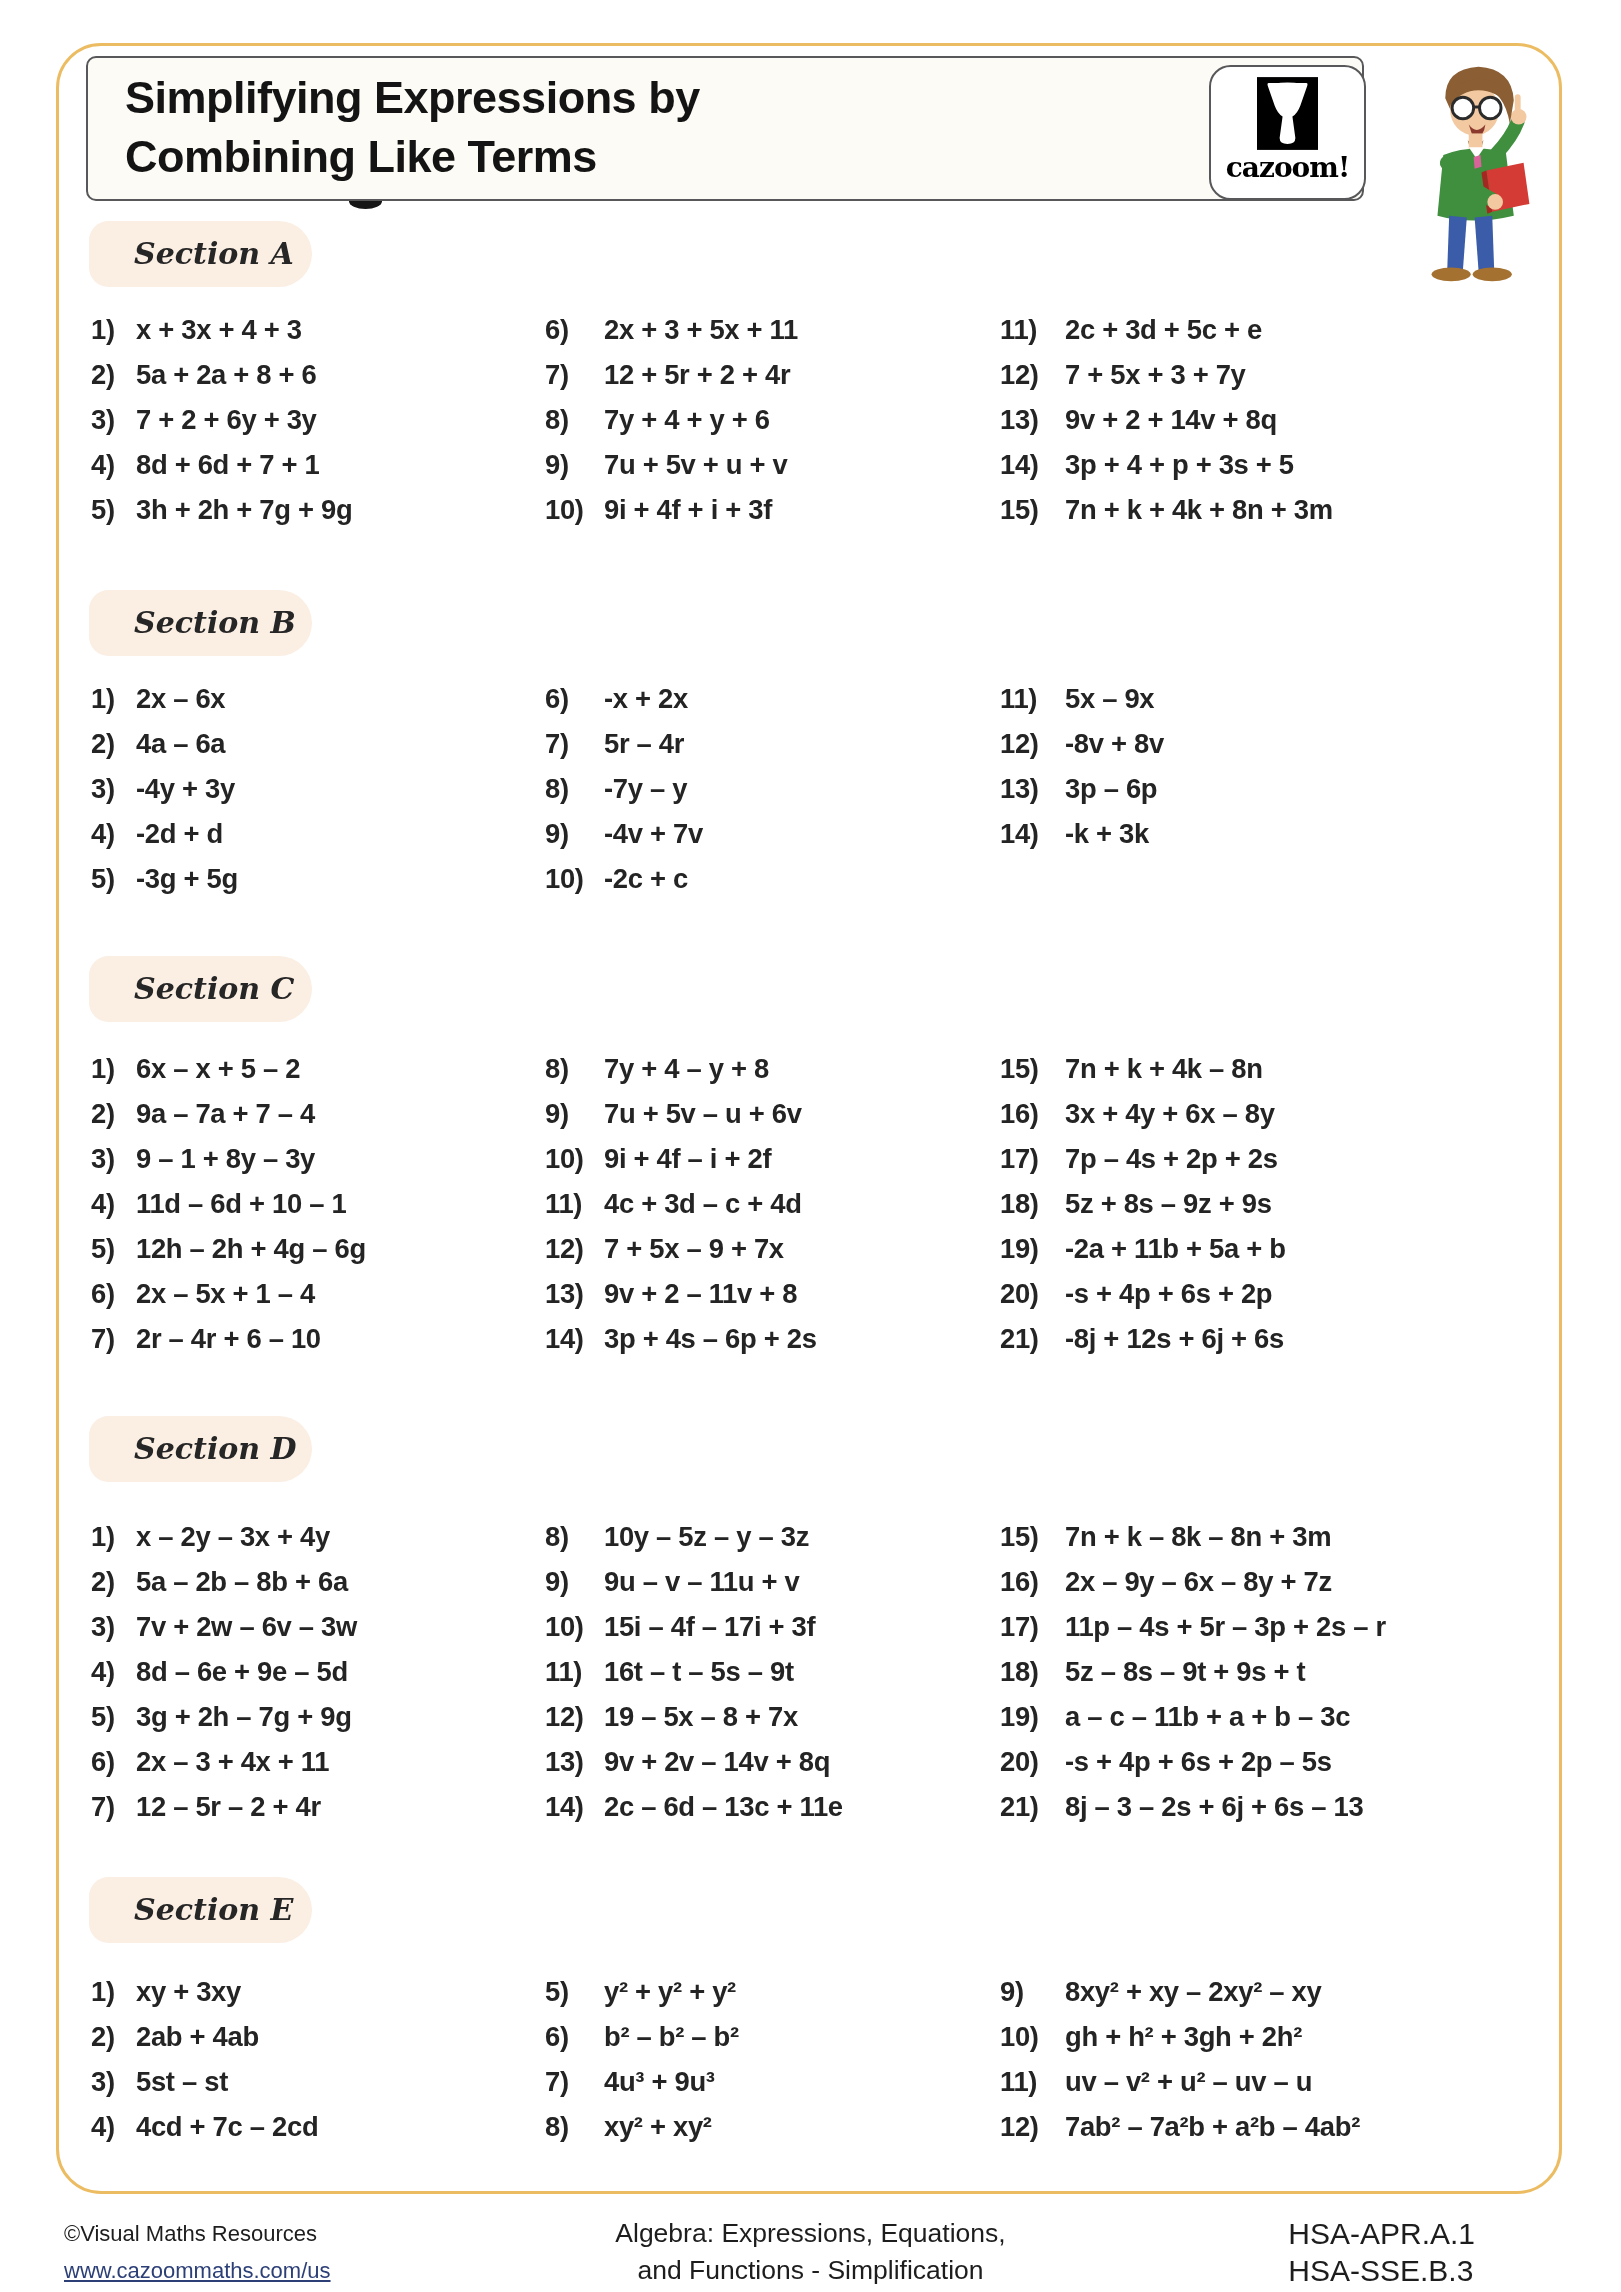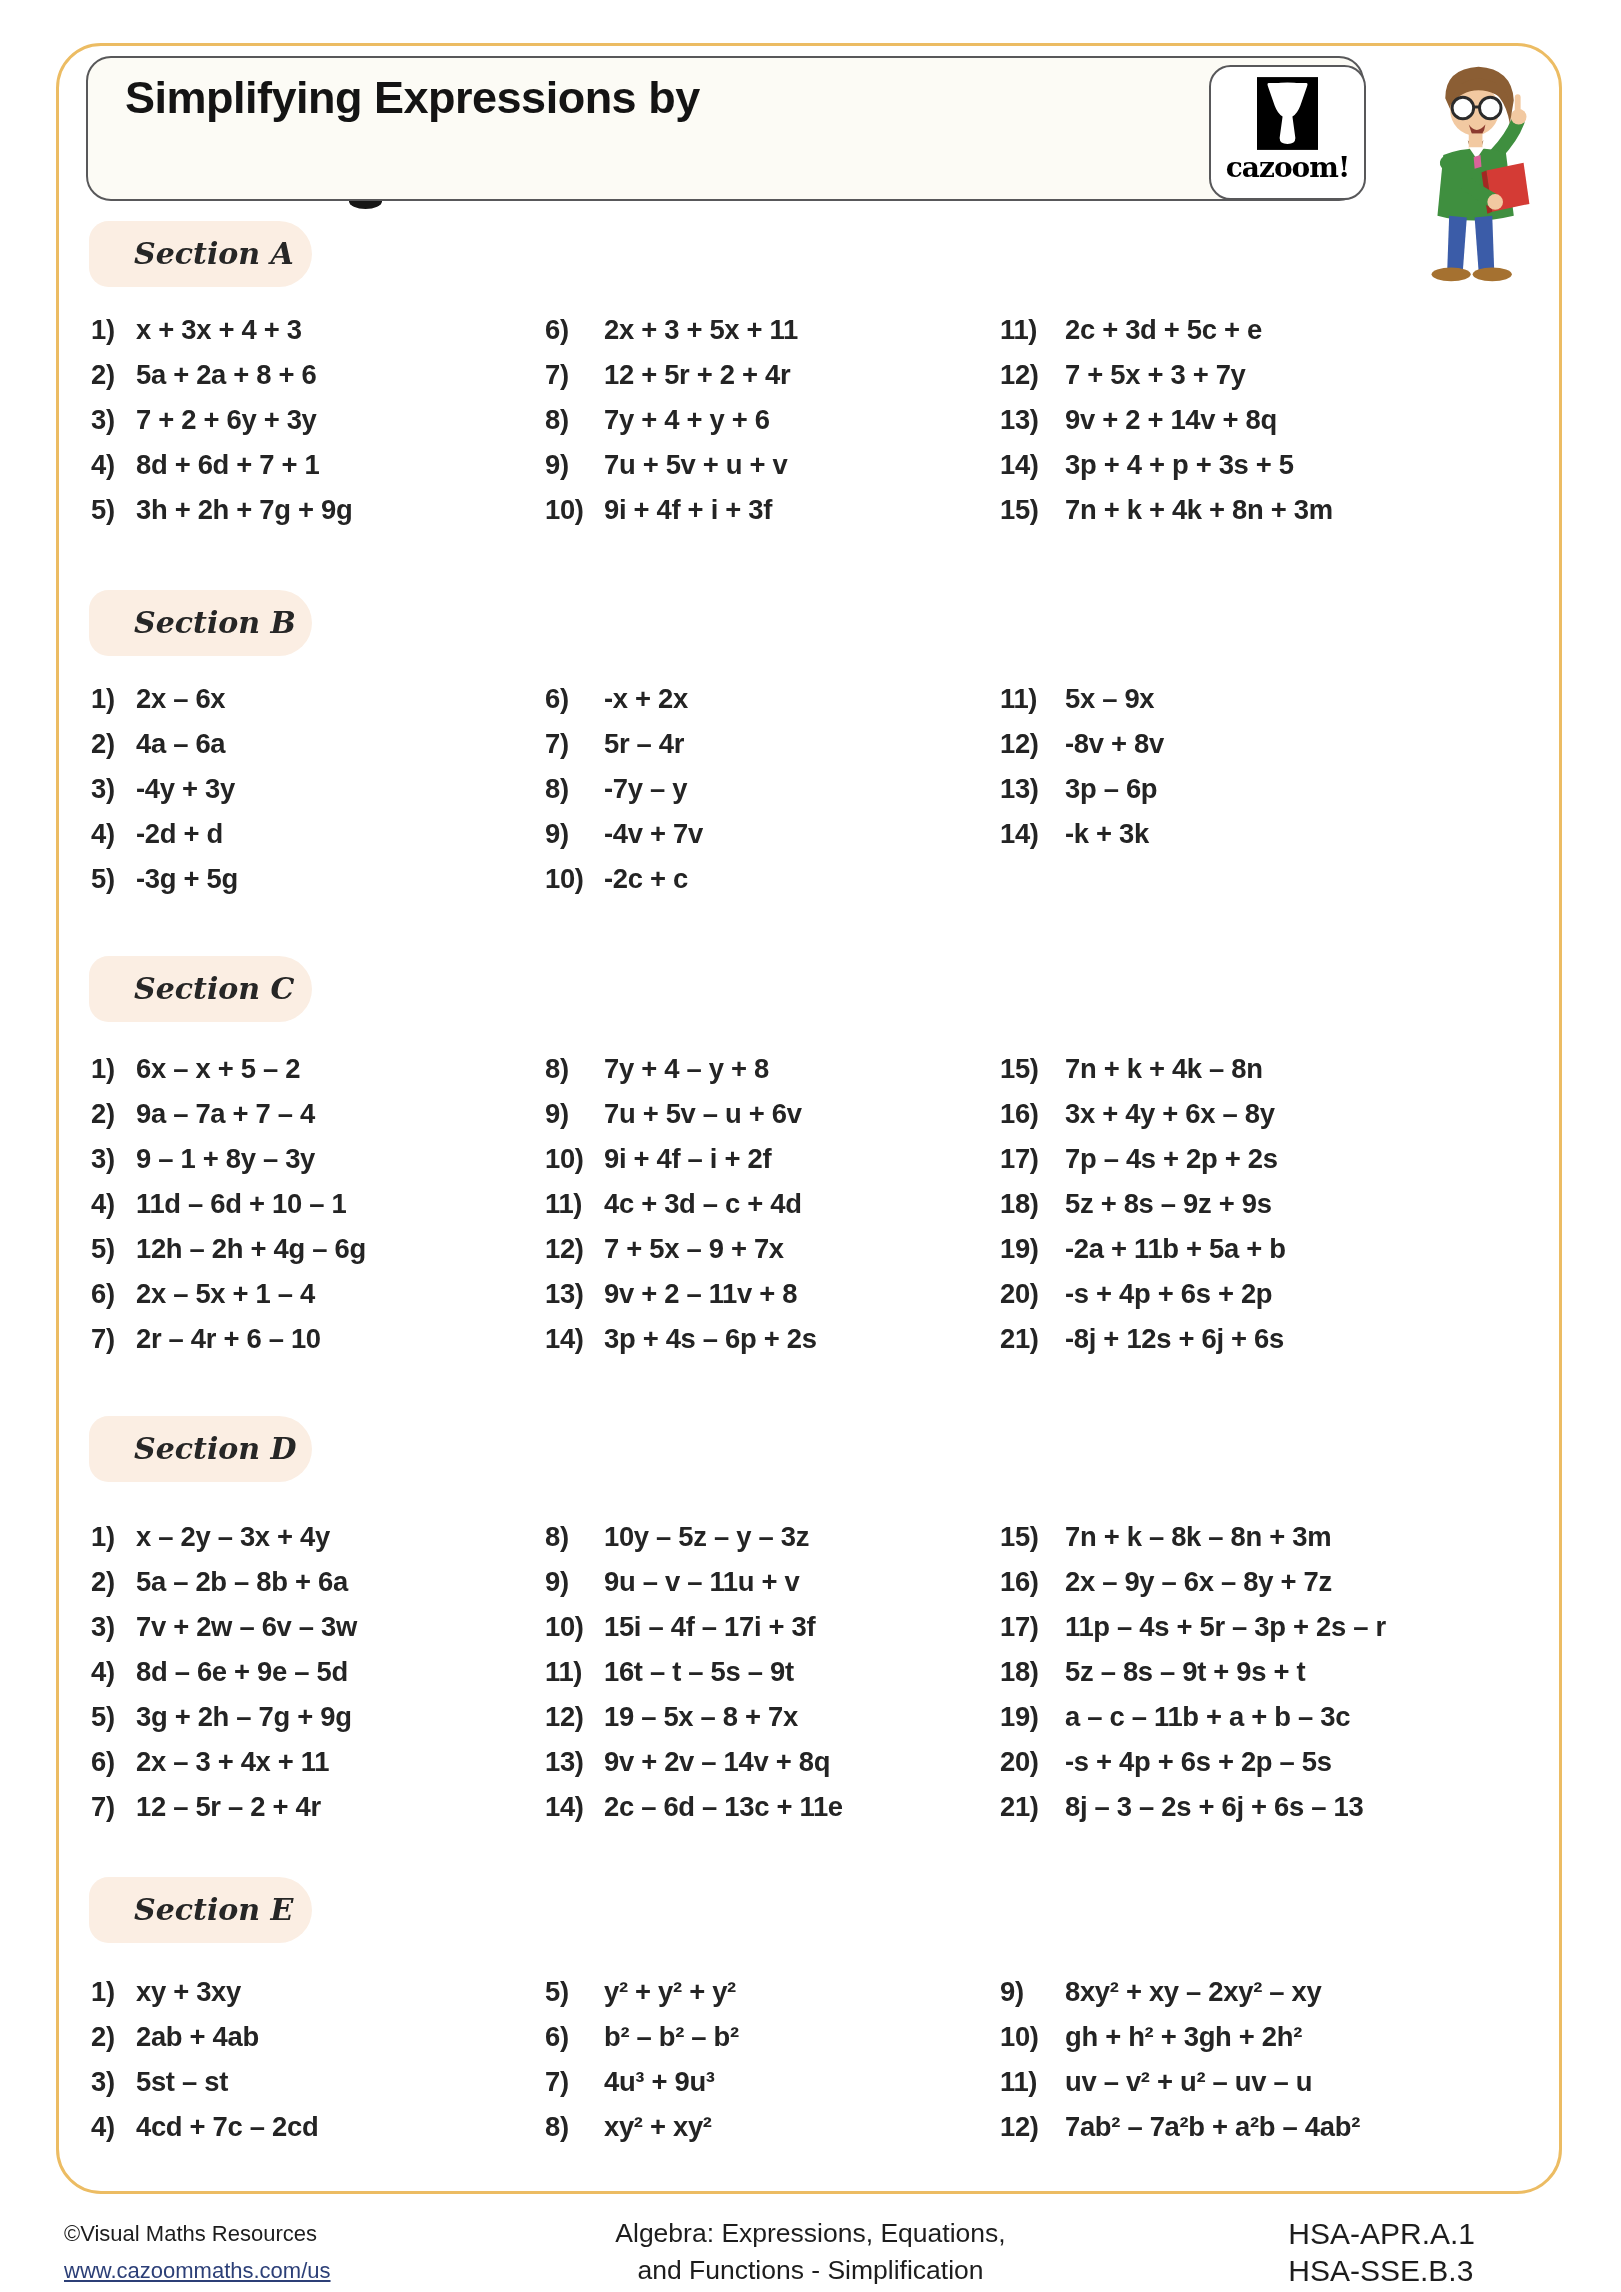--- a/index.html
+++ b/index.html
@@ -5,21 +5,21 @@
   html,body{margin:0;padding:0;background:#ffffff;}
   .page{position:relative;width:1621px;height:2293px;background:#ffffff;overflow:hidden;
         font-family:"Liberation Sans",sans-serif;color:#232323;}
 
   .frame{position:absolute;left:56px;top:43px;width:1500px;height:2145px;
          border:3.9px solid #ECBC63;border-radius:45px;z-index:1;}
 
   .title-tail{position:absolute;left:349px;top:193px;width:33px;height:15.7px;
               background:#161616;border-radius:16.7px/7.8px;z-index:2;}
   .title-box{position:absolute;left:86px;top:56px;width:1278px;height:145px;box-sizing:border-box;
-             background:#FCFBF5;border:2.9px solid #58585A;border-radius:25px;z-index:3;}
+             background:#FCFBF5;border:2.9px solid #58585A;border-radius:10px;z-index:3;}
   .title-text{position:absolute;left:37px;top:9.8px;font-size:45px;font-weight:bold;
               color:#141414;line-height:59px;letter-spacing:-0.5px;}
 
   .logo-box{position:absolute;left:1209px;top:65px;width:157px;height:135px;box-sizing:border-box;
             background:#ffffff;border:2.9px solid #58585A;border-radius:21.6px;z-index:4;text-align:center;}
   .logo-drum{display:block;margin:9.8px auto 0 auto;}
   .logo-text{font-family:"DejaVu Serif",serif;font-weight:bold;font-size:28px;
              letter-spacing:-1px;color:#000000;margin-top:1px;}
 
   .teacher{position:absolute;left:1402px;top:61px;z-index:5;}
@@ -48,20 +48,21 @@
 <body>
 
 <div class="page">
 
   <div class="frame"></div>
 
   <div class="title-tail"></div>
   <div class="title-box">
     <div class="title-text">
       <div>Simplifying Expressions by</div>
+      <div>Combining Like Terms</div>
     </div>
   </div>
 
   <div class="logo-box">
     <svg class="logo-drum" width="61" height="73" viewBox="0 0 62 74">
       <rect width="62" height="74" fill="#000000"></rect>
       <path d="M12,6 H50 Q52,6 51,9 L44,29 Q41,37 36,40 L39,62 Q39,68 31,68 Q23,68 23,62 L26,40 Q21,37 18,29 L11,9 Q10,6 12,6 Z" fill="#ffffff"></path>
       <ellipse cx="31" cy="9" rx="18" ry="3.5" fill="#ffffff"></ellipse>
     </svg>
     <div class="logo-text">cazoom!</div>

